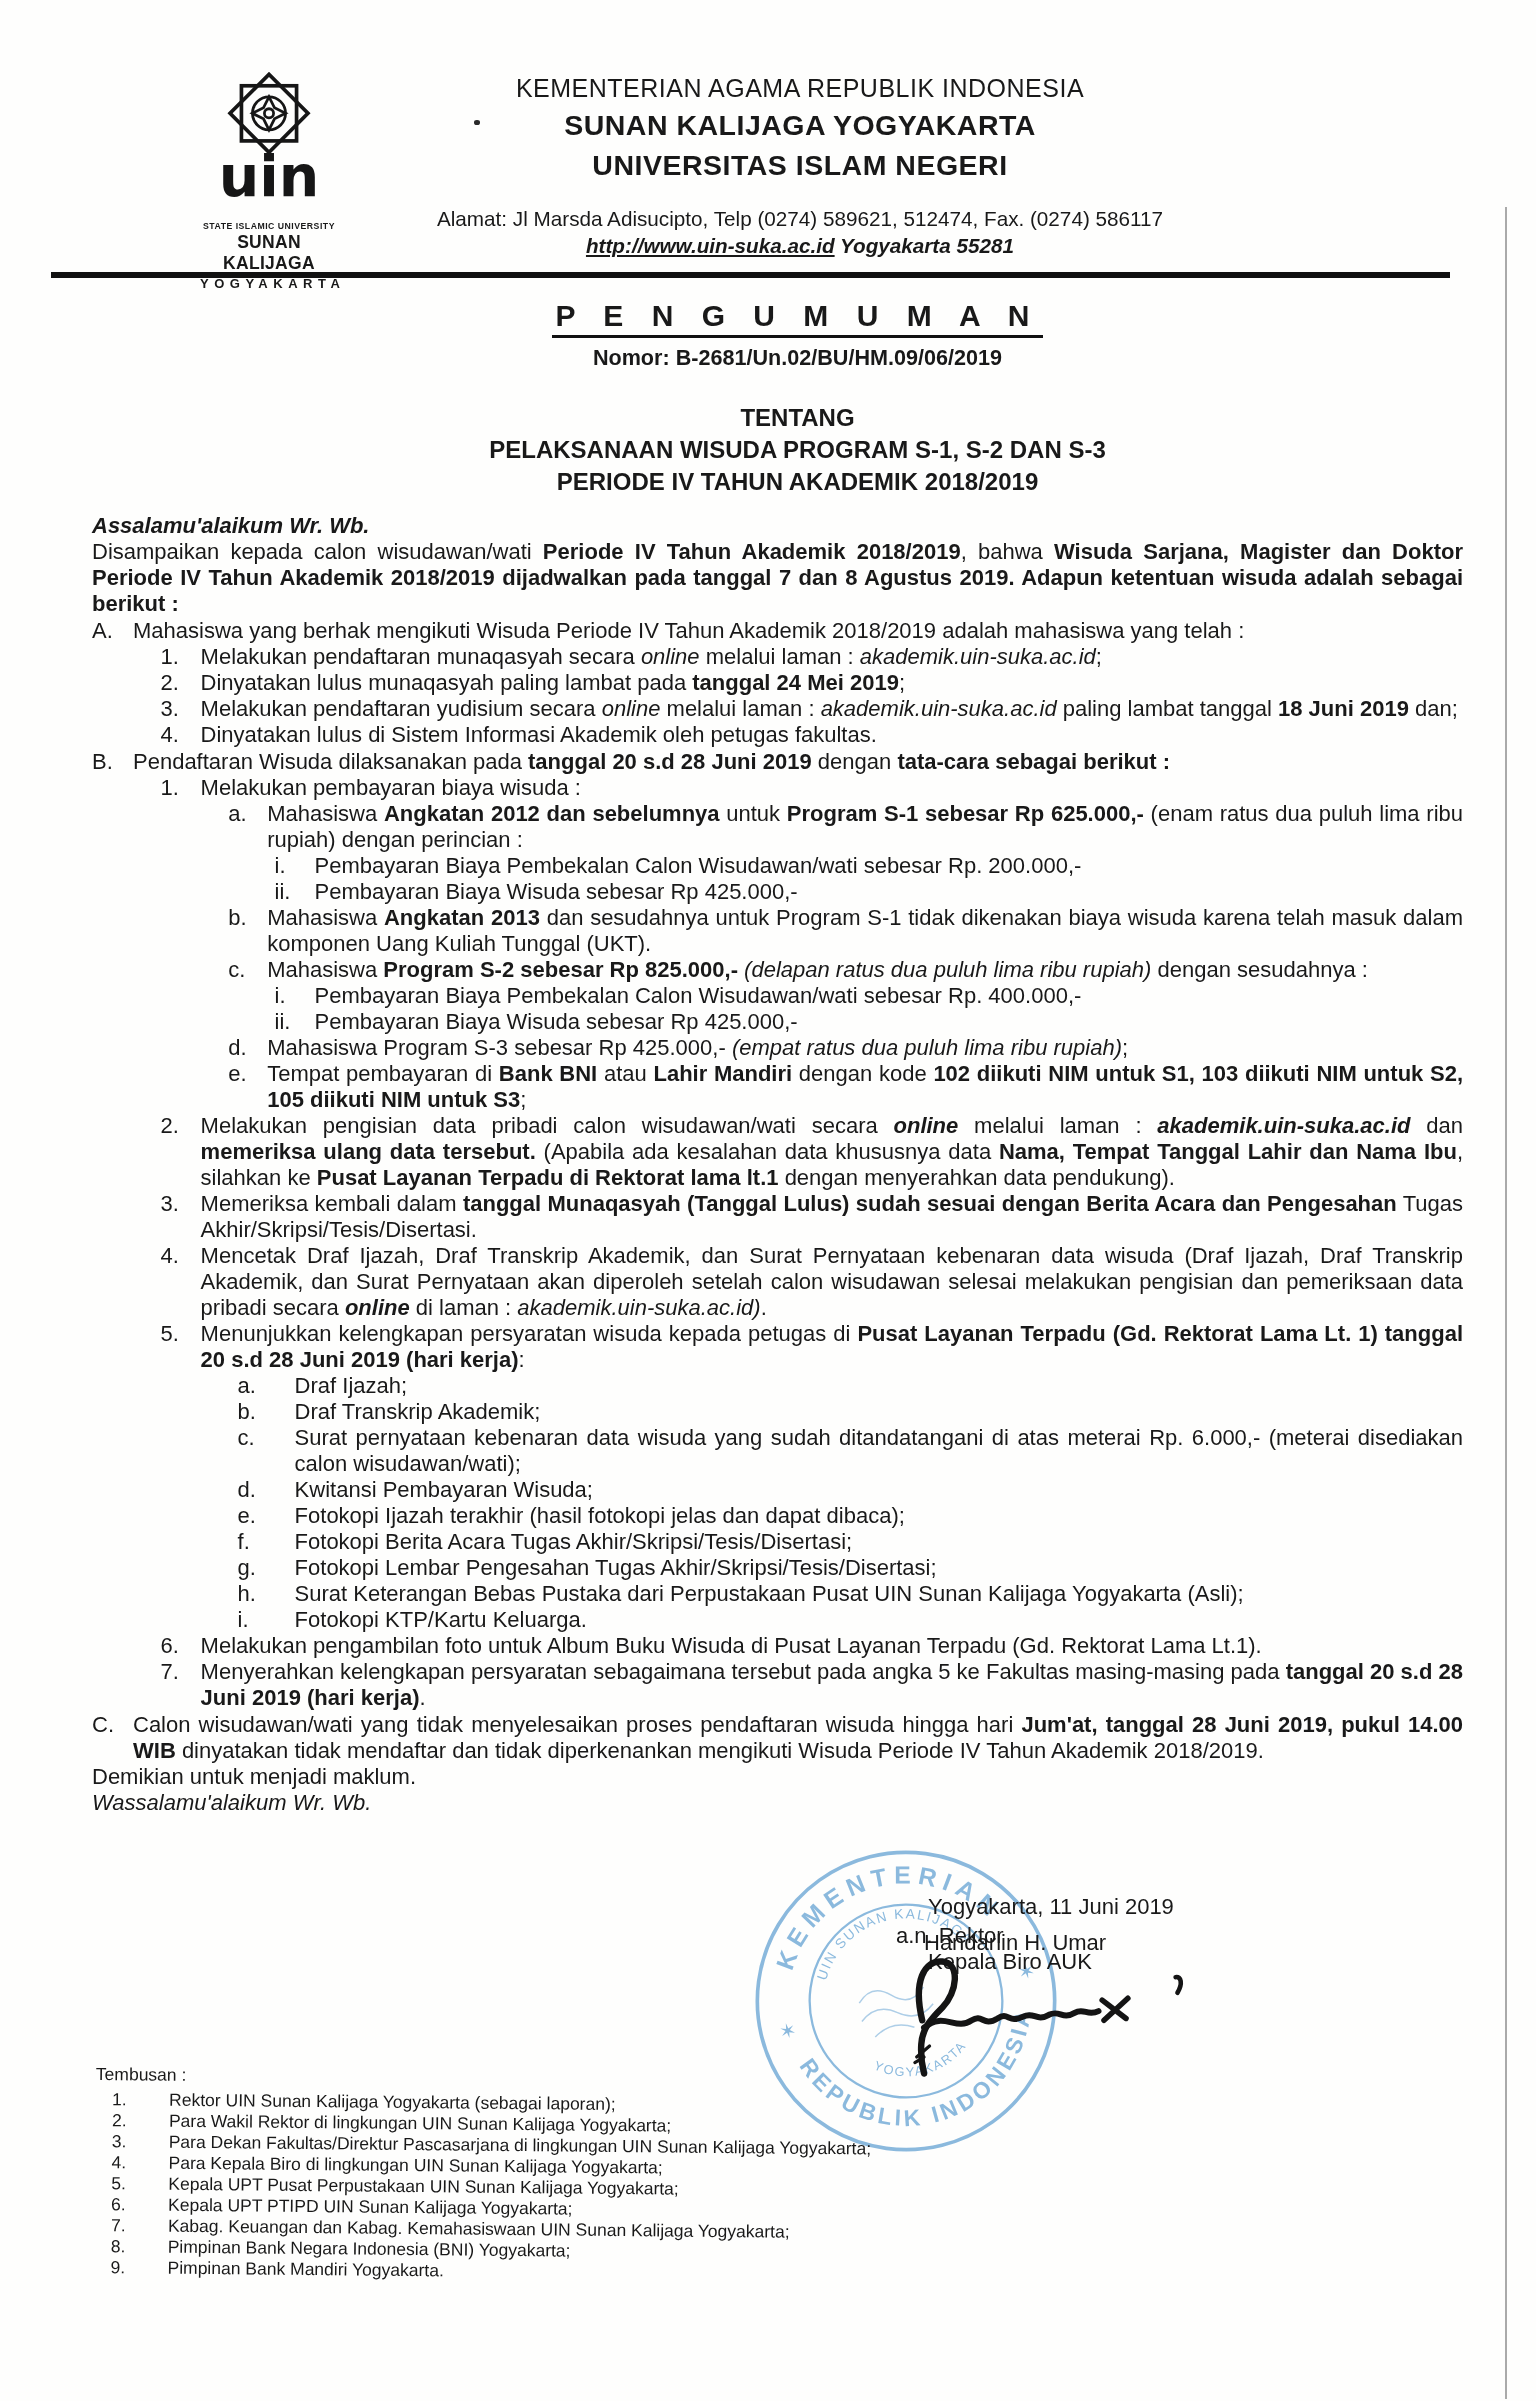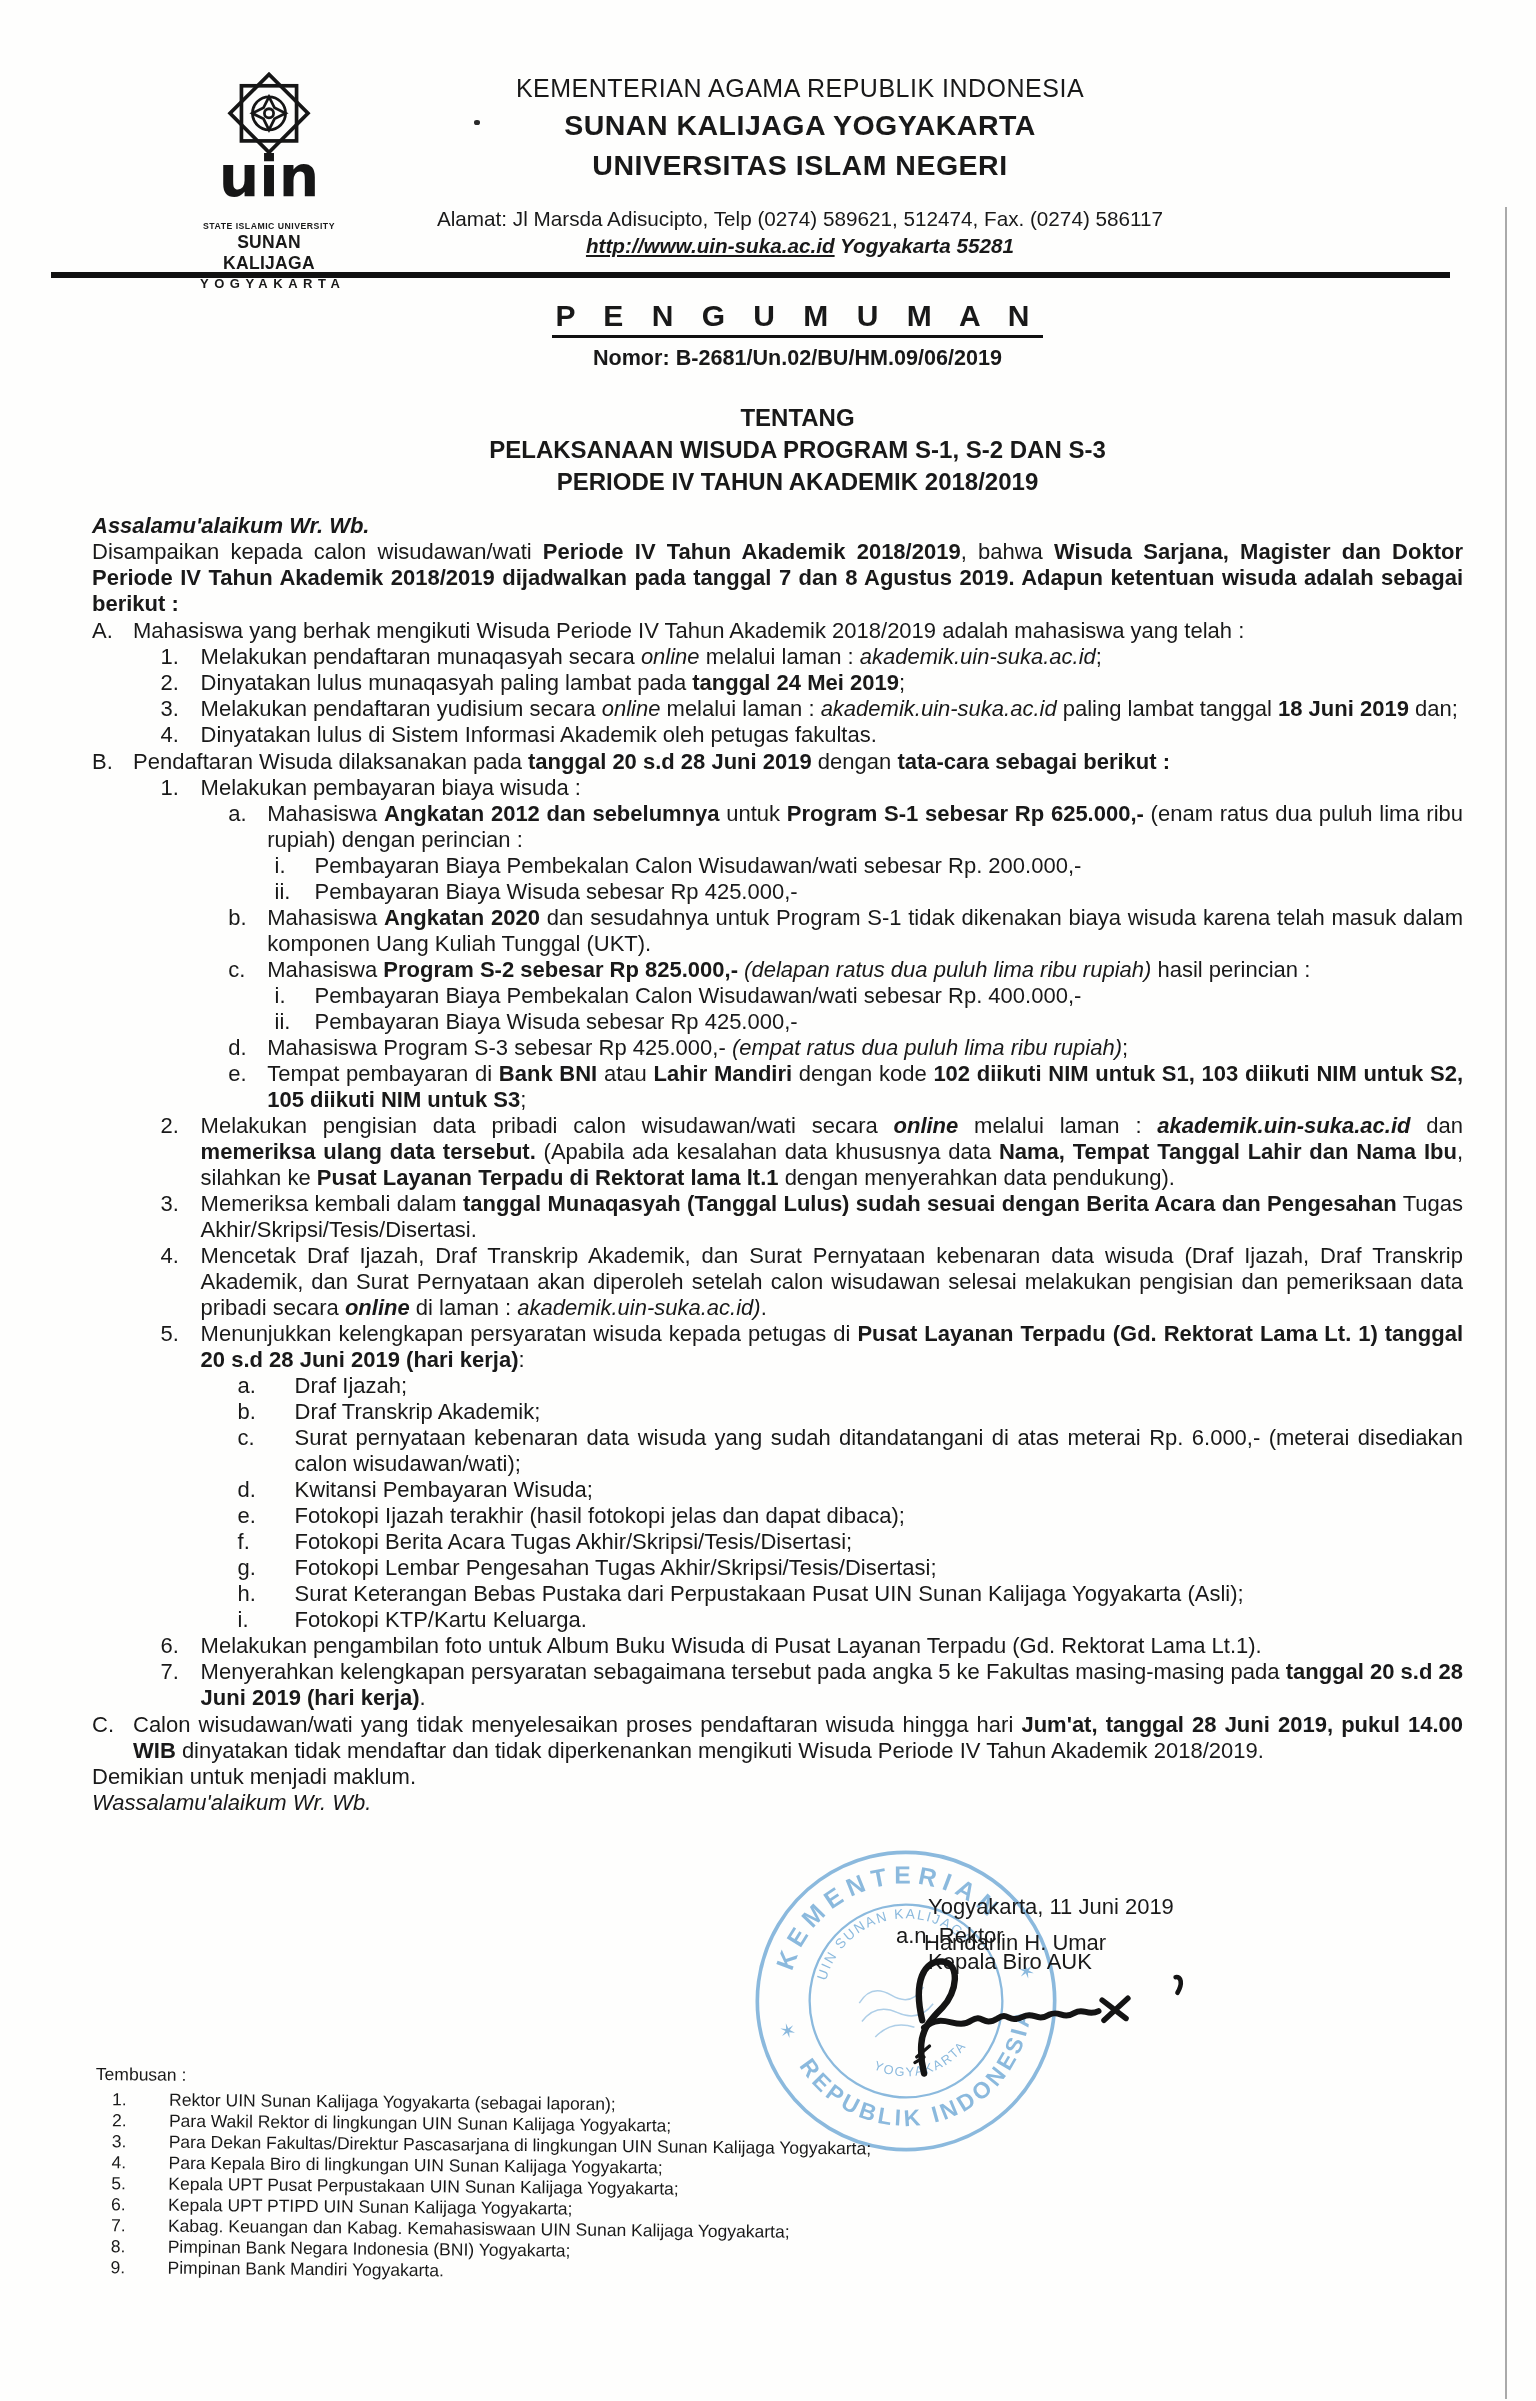--- a/index.html
+++ b/index.html
@@ -143,26 +143,26 @@
                     <p class="para grow"><span>Pembayaran Biaya Pembekalan Calon Wisudawan/wati sebesar Rp. 200.000,-</span></p>
                   </div>
                 <div class="ritem">
                     <span class="rlab">ii.</span>
                     <p class="para grow"><span>Pembayaran Biaya Wisuda sebesar Rp 425.000,-</span></p>
                   </div>
               </div>
             </div>
             <div class="litem">
                 <span class="llab">b.</span>
-                <p class="para grow"><span>Mahasiswa </span><span style="font-weight: bold;">Angkatan 2020</span><span> dan sesudahnya untuk Program S-1 tidak dikenakan biaya wisuda karena telah masuk dalam komponen Uang Kuliah Tunggal (UKT).</span></p>
+                <p class="para grow"><span>Mahasiswa </span><span style="font-weight: bold;">Angkatan 2013</span><span> dan sesudahnya untuk Program S-1 tidak dikenakan biaya wisuda karena telah masuk dalam komponen Uang Kuliah Tunggal (UKT).</span></p>
               </div>
             <div class="litem">
                 <span class="llab">c.</span>
               <div class="grow">
-                <p class="para"><span>Mahasiswa </span><span style="font-weight: bold;">Program S-2 sebesar Rp 825.000,-</span><span> </span><span style="font-style: italic;">(delapan ratus dua puluh lima ribu rupiah)</span><span> hasil perincian :</span></p>
+                <p class="para"><span>Mahasiswa </span><span style="font-weight: bold;">Program S-2 sebesar Rp 825.000,-</span><span> </span><span style="font-style: italic;">(delapan ratus dua puluh lima ribu rupiah)</span><span> dengan sesudahnya :</span></p>
                 <div class="ritem">
                     <span class="rlab">i.</span>
                     <p class="para grow"><span>Pembayaran Biaya Pembekalan Calon Wisudawan/wati sebesar Rp. 400.000,-</span></p>
                   </div>
                 <div class="ritem">
                     <span class="rlab">ii.</span>
                     <p class="para grow"><span>Pembayaran Biaya Wisuda sebesar Rp 425.000,-</span></p>
                   </div>
               </div>
             </div>

